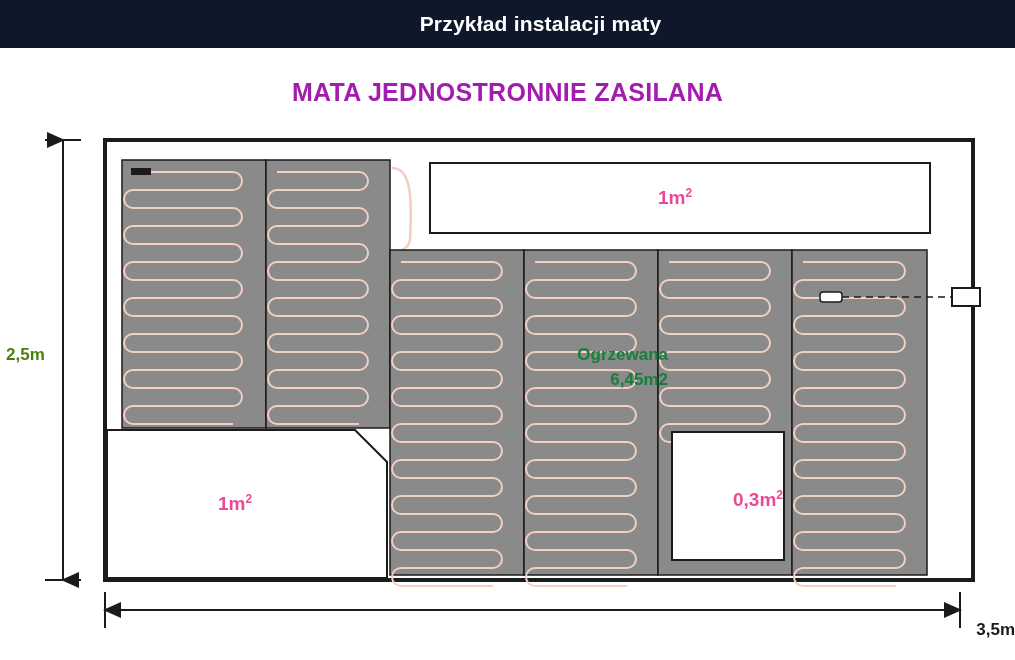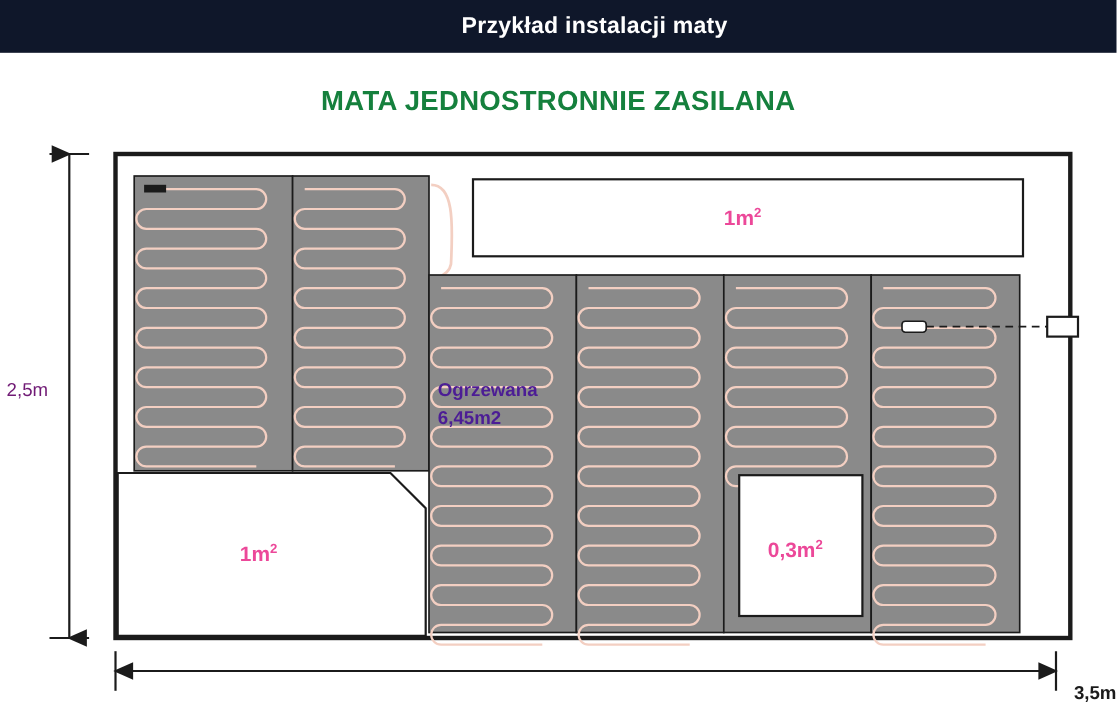--- a/index.html
+++ b/index.html
@@ -36,41 +36,41 @@
 
   
   .diagram-title {
     position: absolute;
     left: 0;
     top: 78px;
     width: 1015px;
     text-align: center;
     font-size: 25px;
     font-weight: bold;
-    color: #15803d;
+    color: #a21caf;
     letter-spacing: .3px;
   }
 
   
   .canvas {
     position: absolute;
     left: 0;
     top: 0;
     width: 1015px;
     height: 660px;
   }
 
   
   .dim-v-label {
     position: absolute;
     left: 6px;
     top: 345px;
     font-size: 17px;
-    font-weight: normal;
-    color: #701a75;
+    font-weight: bold;
+    color: #4d7c0f;
   }
   
   .dim-h-label {
     position: absolute;
     left: 0;
     top: 620px;
     width: 1015px;
     text-align: right;
     font-size: 17px;
     font-weight: bold;
@@ -85,24 +85,24 @@
     color: #ec4899;
     white-space: nowrap;
   }
   .area-label sup { font-size: 12px; }
 
   .heated-label {
     position: absolute;
     left: 398px;
     top: 343px;
     width: 270px;
-    text-align: left;
+    text-align: right;
     font-size: 17px;
     font-weight: bold;
-    color: #4c1d95;
+    color: #15803d;
     line-height: 1.45;
   }
 </style>
 </head>
 <body>
 
 <div class="banner">
   <div class="banner-title">Przykład instalacji maty</div>
 </div>
 
@@ -200,20 +200,20 @@
 <div class="dim-h-label">3,5m</div>
 
 <div class="area-label" style="left:658px; top:186px;">
   <span>1m</span><sup>2</sup>
 </div>
 
 <div class="area-label" style="left:218px; top:492px;">
   <span>1m</span><sup>2</sup>
 </div>
 
-<div class="area-label" style="left:698px; top:488px;">
+<div class="area-label" style="left:733px; top:488px;">
   <span>0,3m</span><sup>2</sup>
 </div>
 
 <div class="heated-label">
   <div>Ogrzewana</div>
   <div>6,45m2</div>
 </div>
 
 </body></html>

